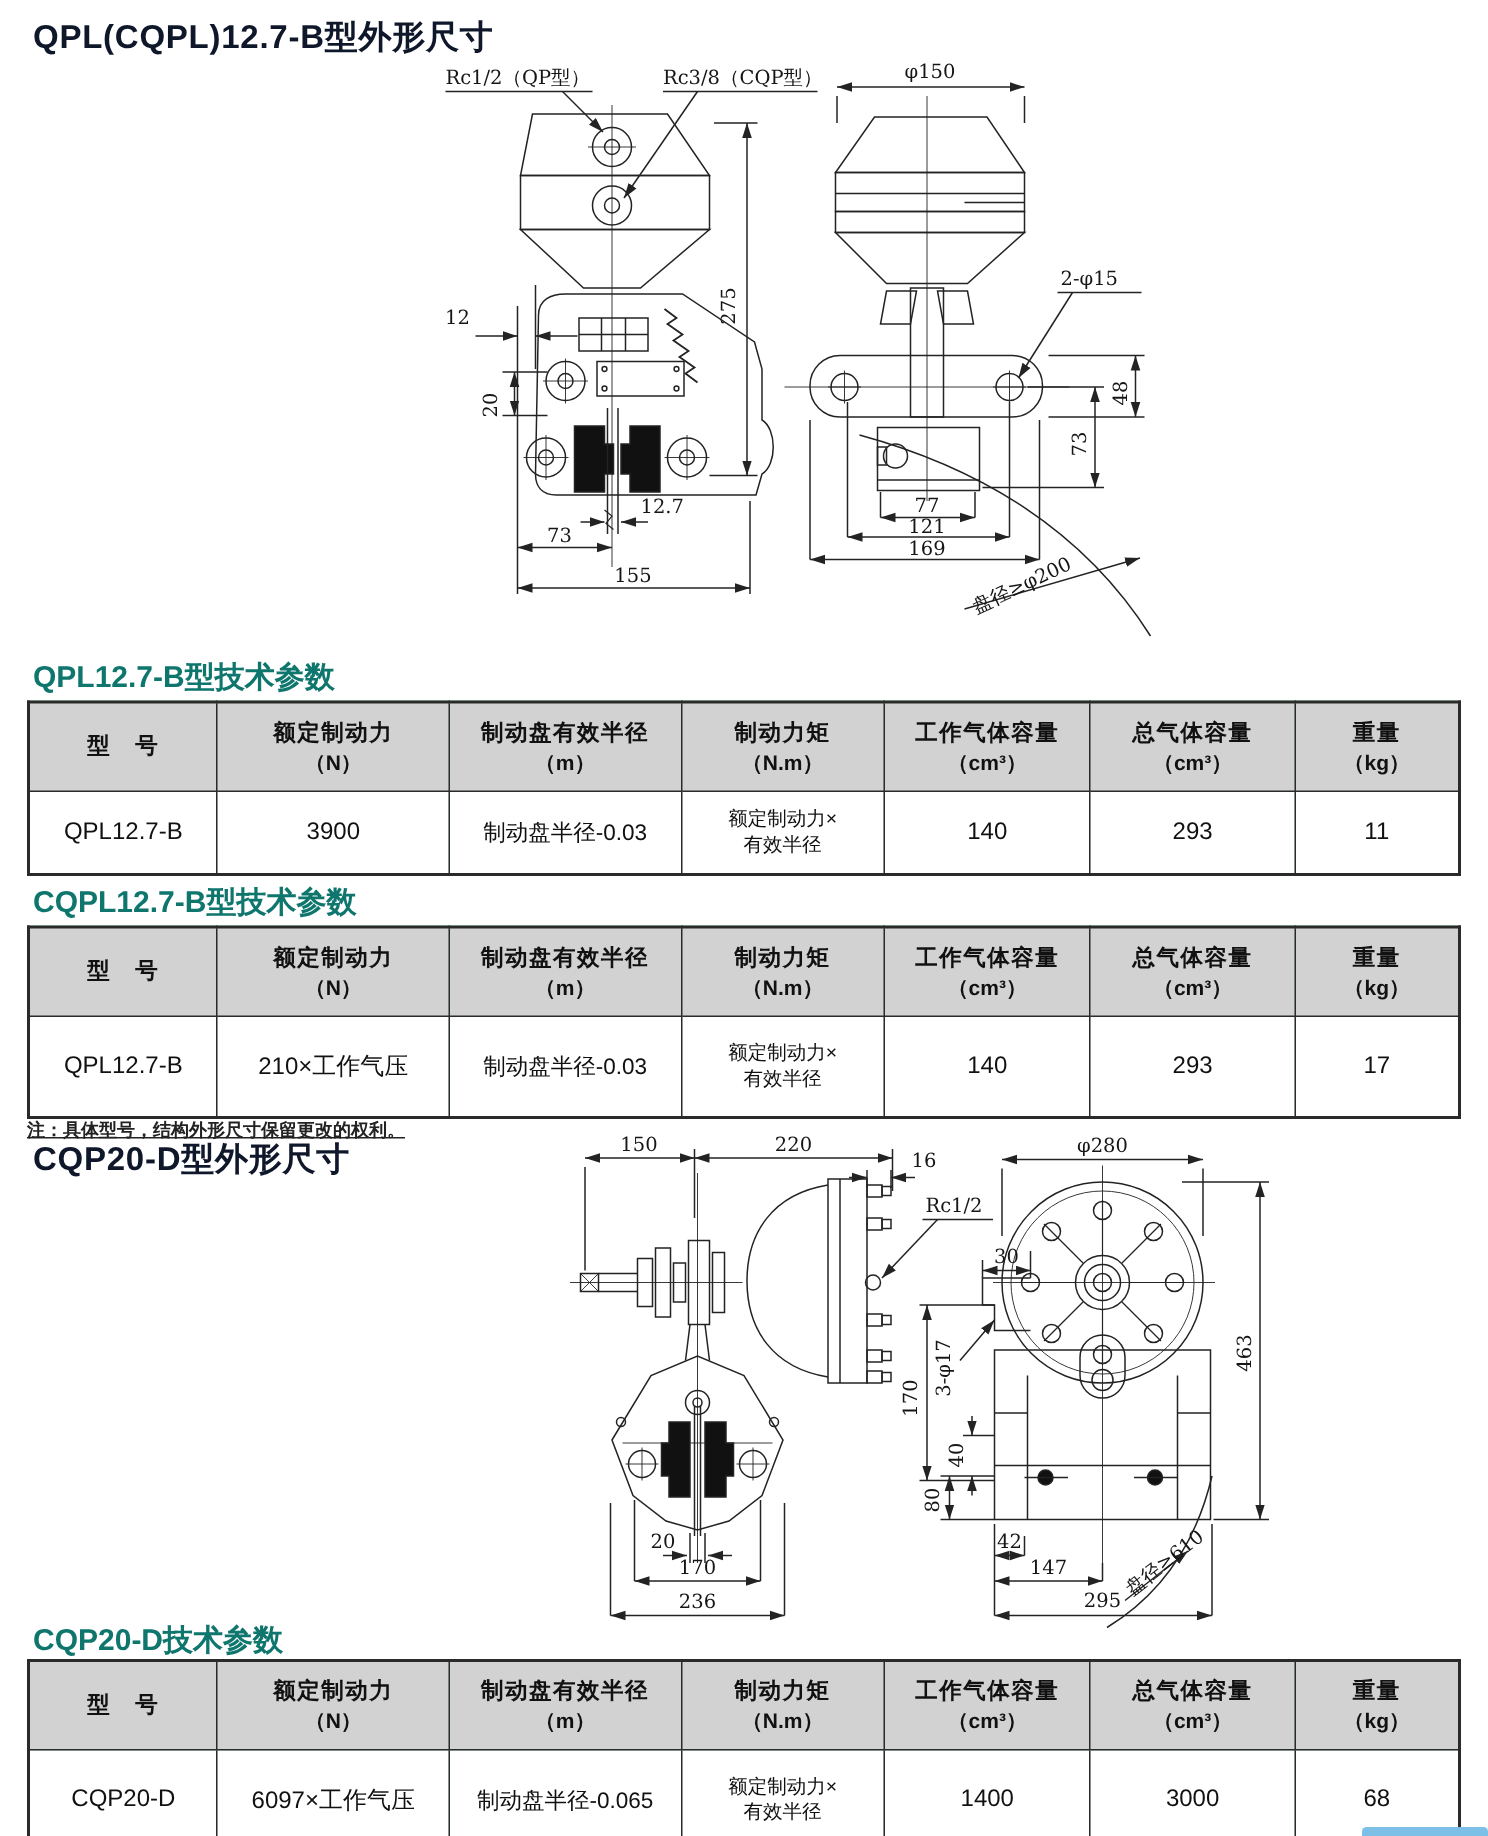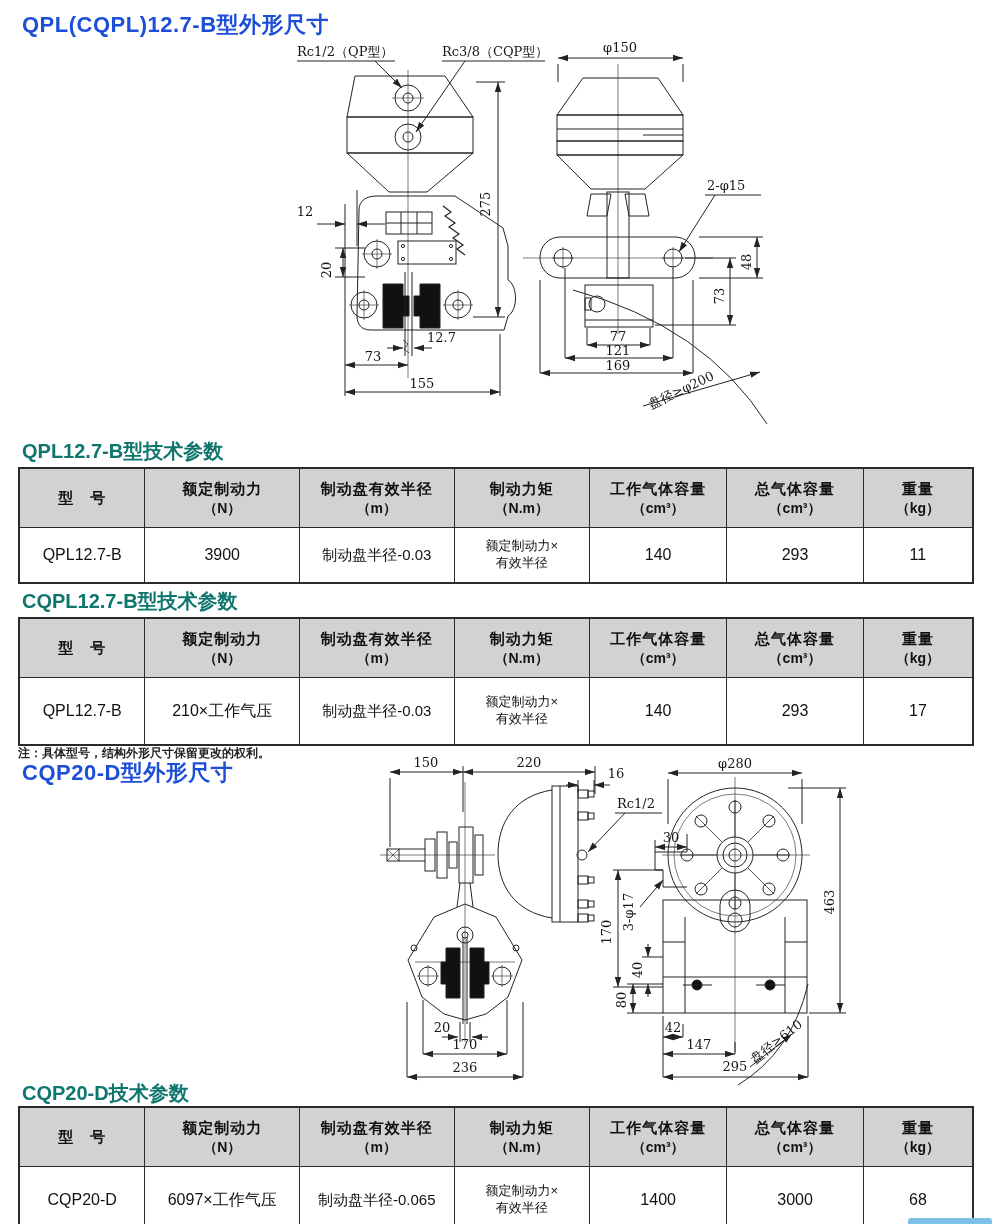--- a/index.html
+++ b/index.html
@@ -1,21 +1,21 @@
 <!DOCTYPE html>
 <html><head>
 <meta charset="utf-8">
 <style>
   html,body{margin:0;padding:0;}
   body{
     width:992px;height:1224px;position:relative;background:#fff;overflow:hidden;
     font-family:"Liberation Sans",sans-serif;color:#111;
   }
   .abs{position:absolute;}
-  .sec-title{font-size:22px;font-weight:bold;letter-spacing:.5px;margin:0;color:#1d4ed8;}
+  .sec-title{font-size:22px;font-weight:bold;letter-spacing:.5px;margin:0;color:#0f172a;}
   .tbl-title{font-size:20px;font-weight:bold;margin:0;color:#0f766e;}
   .note{font-size:12px;font-weight:600;color:#222;}
   table.datatable{width:956px;border-collapse:collapse;table-layout:fixed;border:2px solid #2a2a2a;background:#86efac;}
   table.datatable th,table.datatable td{border:1.5px solid #2a2a2a;text-align:center;vertical-align:middle;padding:2px;}
   table.datatable thead th{background:#d2d2d2;font-weight:bold;height:54px;}
   .hl{font-size:15px;line-height:1.35;letter-spacing:1px;}
   .hu{font-size:14px;line-height:1.2;}
   table.datatable tbody td{font-size:16px;background:#fff;}
   .row1 td{height:50px;}
   .row2 td{height:62px;}
@@ -283,21 +283,21 @@
           <div>额定制动力×</div>
           <div>有效半径</div>
         </td>
     <td>140</td>
     <td>293</td>
     <td>17</td>
   </tr>
     </tbody>
 </table>
 
-<div class="abs note" style="left:18px;top:745px;">注：具体型号，结构外形尺寸保留更改的权利。</div>
+<div class="abs note" style="left:18px;top:745px;text-decoration:underline;">注：具体型号，结构外形尺寸保留更改的权利。</div>
 
 <h1 class="abs sec-title" style="left:22px;top:758px;">CQP20-D型外形尺寸</h1>
 
 <svg class="abs" style="left:330px;top:752px;" width="660" height="334" viewBox="0 0 660 334">
 
   <g class="ln">
     <line x1="50" y1="103" x2="165" y2="103" stroke-width="0.6"></line>
     <line x1="135" y1="30" x2="135" y2="290" stroke-width="0.6"></line>
 
     <line x1="60" y1="26" x2="60" y2="95"></line>

